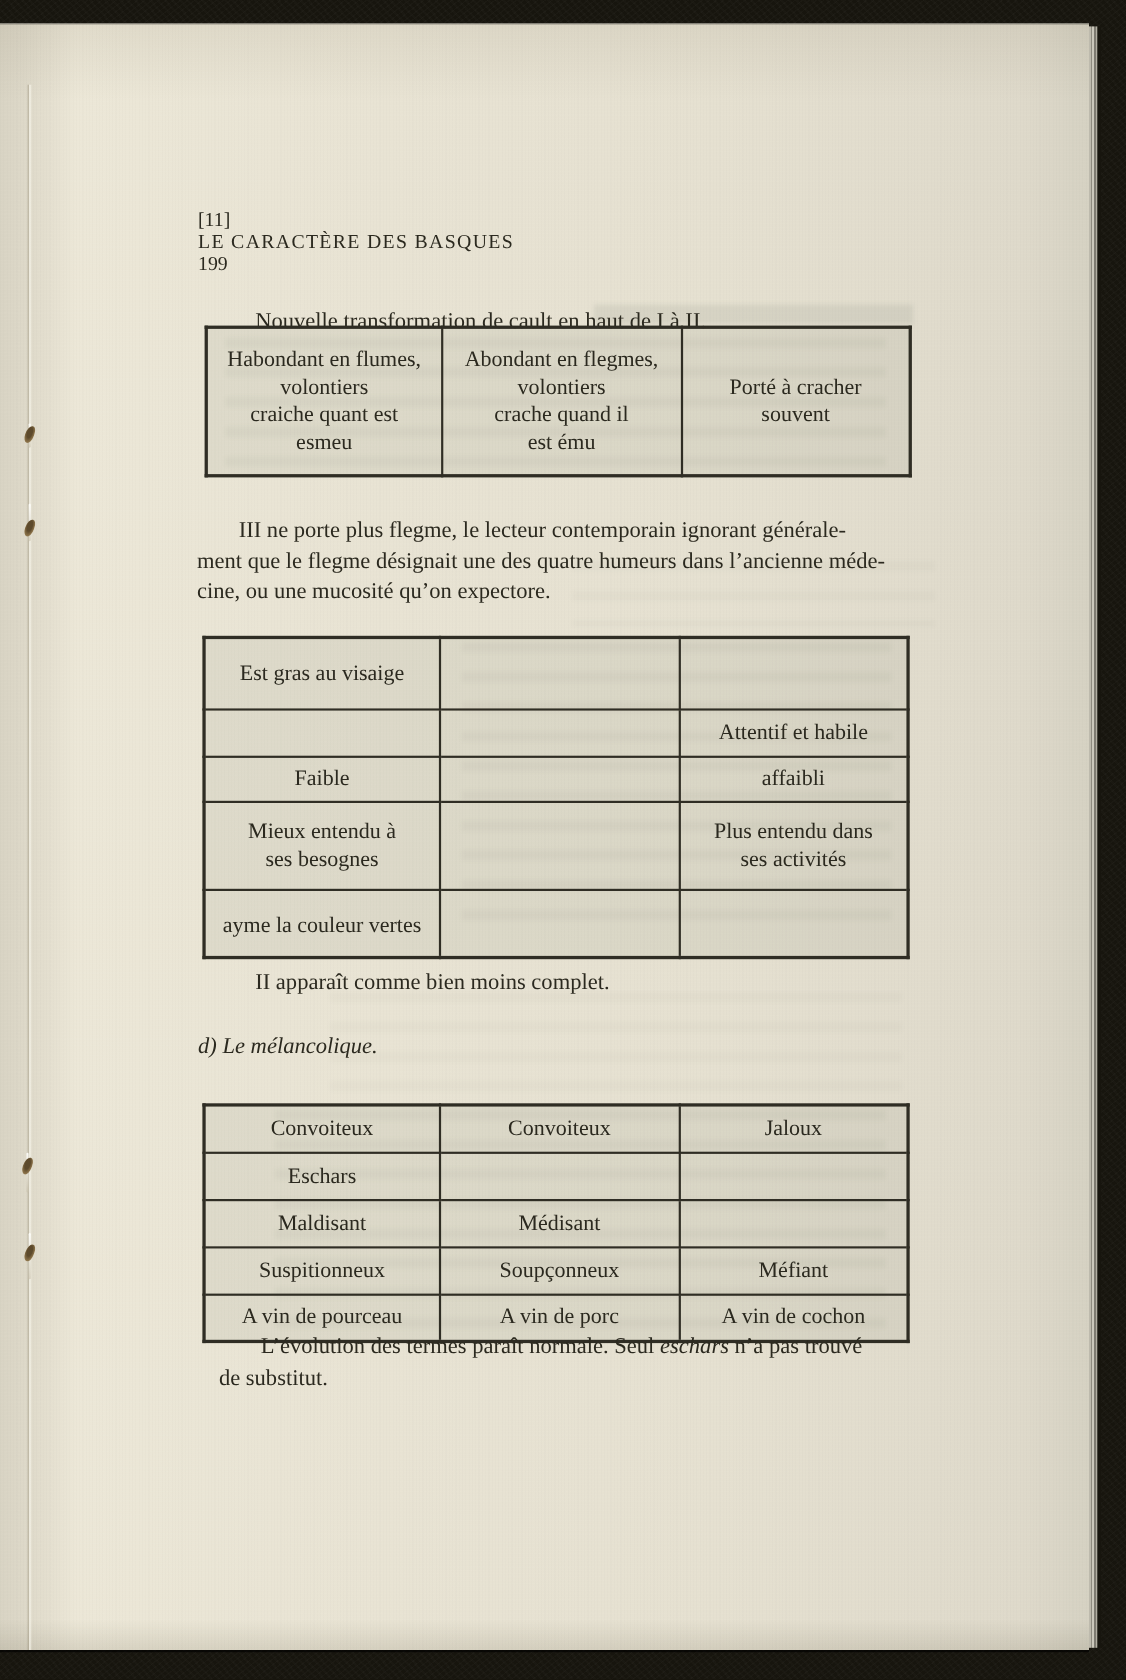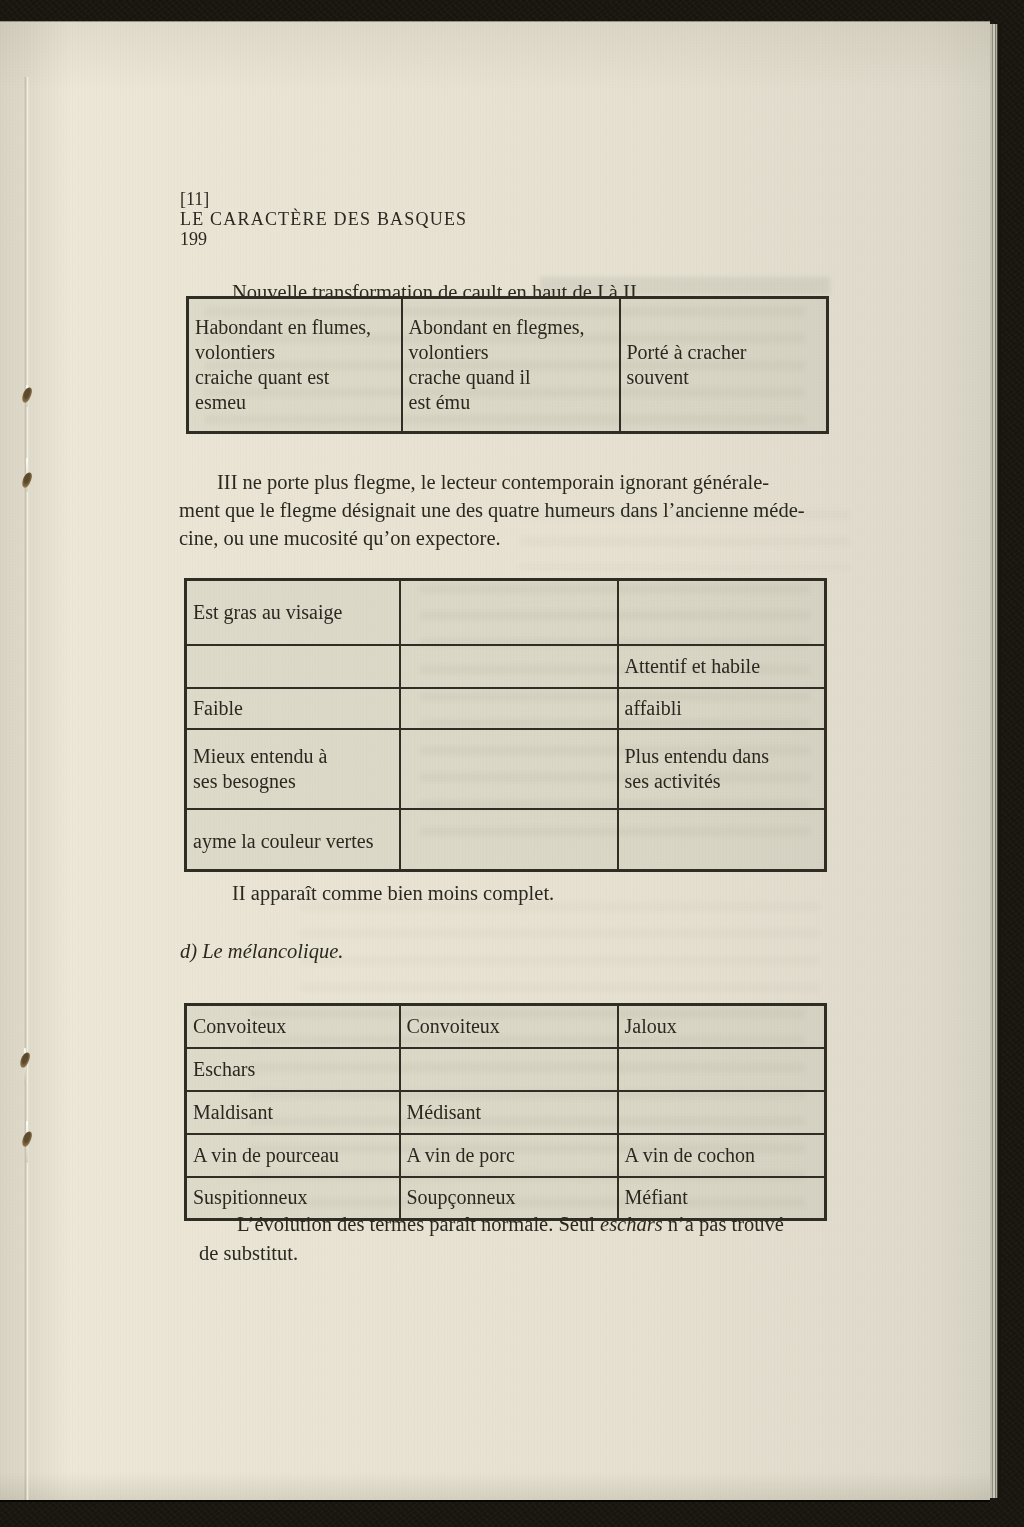--- a/index.html
+++ b/index.html
@@ -64,21 +64,21 @@
   .p-heading{left:180px;top:915px;width:500px;font-style:italic;}
   .p-conclusion{left:179px;top:1188px;width:680px;line-height:29px;margin-left:20px;}
 
   table.tbl{
     position:absolute;border-collapse:collapse;table-layout:fixed;
     border:3px solid var(--line);
   }
   table.tbl td{
     border:2px solid var(--line);
     background:rgba(122,126,110,0.10);
-    vertical-align:middle;
+    text-align:center;vertical-align:middle;
     font-size:20px;line-height:25px;white-space:pre-line;
     padding:2px 6px;overflow:hidden;
   }
   .t1{left:186px;top:274px;width:640px;height:138px;}
   .t1 td{line-height:24.5px;}
   .t2{left:184px;top:556px;width:640px;}
   .t2 .r1{height:65px;}
   .t2 .r2{height:43px;}
   .t2 .r3{height:41px;}
   .t2 .r4{height:80px;}
@@ -212,29 +212,29 @@
         <td>Eschars</td>
         <td></td>
         <td></td>
       </tr>
       <tr>
         <td>Maldisant</td>
         <td>Médisant</td>
         <td></td>
       </tr>
       <tr>
+        <td>Suspitionneux</td>
+        <td>Soupçonneux</td>
+        <td>Méfiant</td>
+      </tr>
+      <tr>
         <td>A vin de pourceau</td>
         <td>A vin de porc</td>
         <td>A vin de cochon</td>
       </tr>
-      <tr>
-        <td>Suspitionneux</td>
-        <td>Soupçonneux</td>
-        <td>Méfiant</td>
-      </tr>
     </tbody>
       </table>
 
     <p class="para p-conclusion"><span>L’évolution des termes paraît normale. Seul </span><i>eschars</i><span> n’a pas trouvé
 de substitut.</span></p>
 
   </div>
 
   <div class="page-edges"></div>
 </div>

